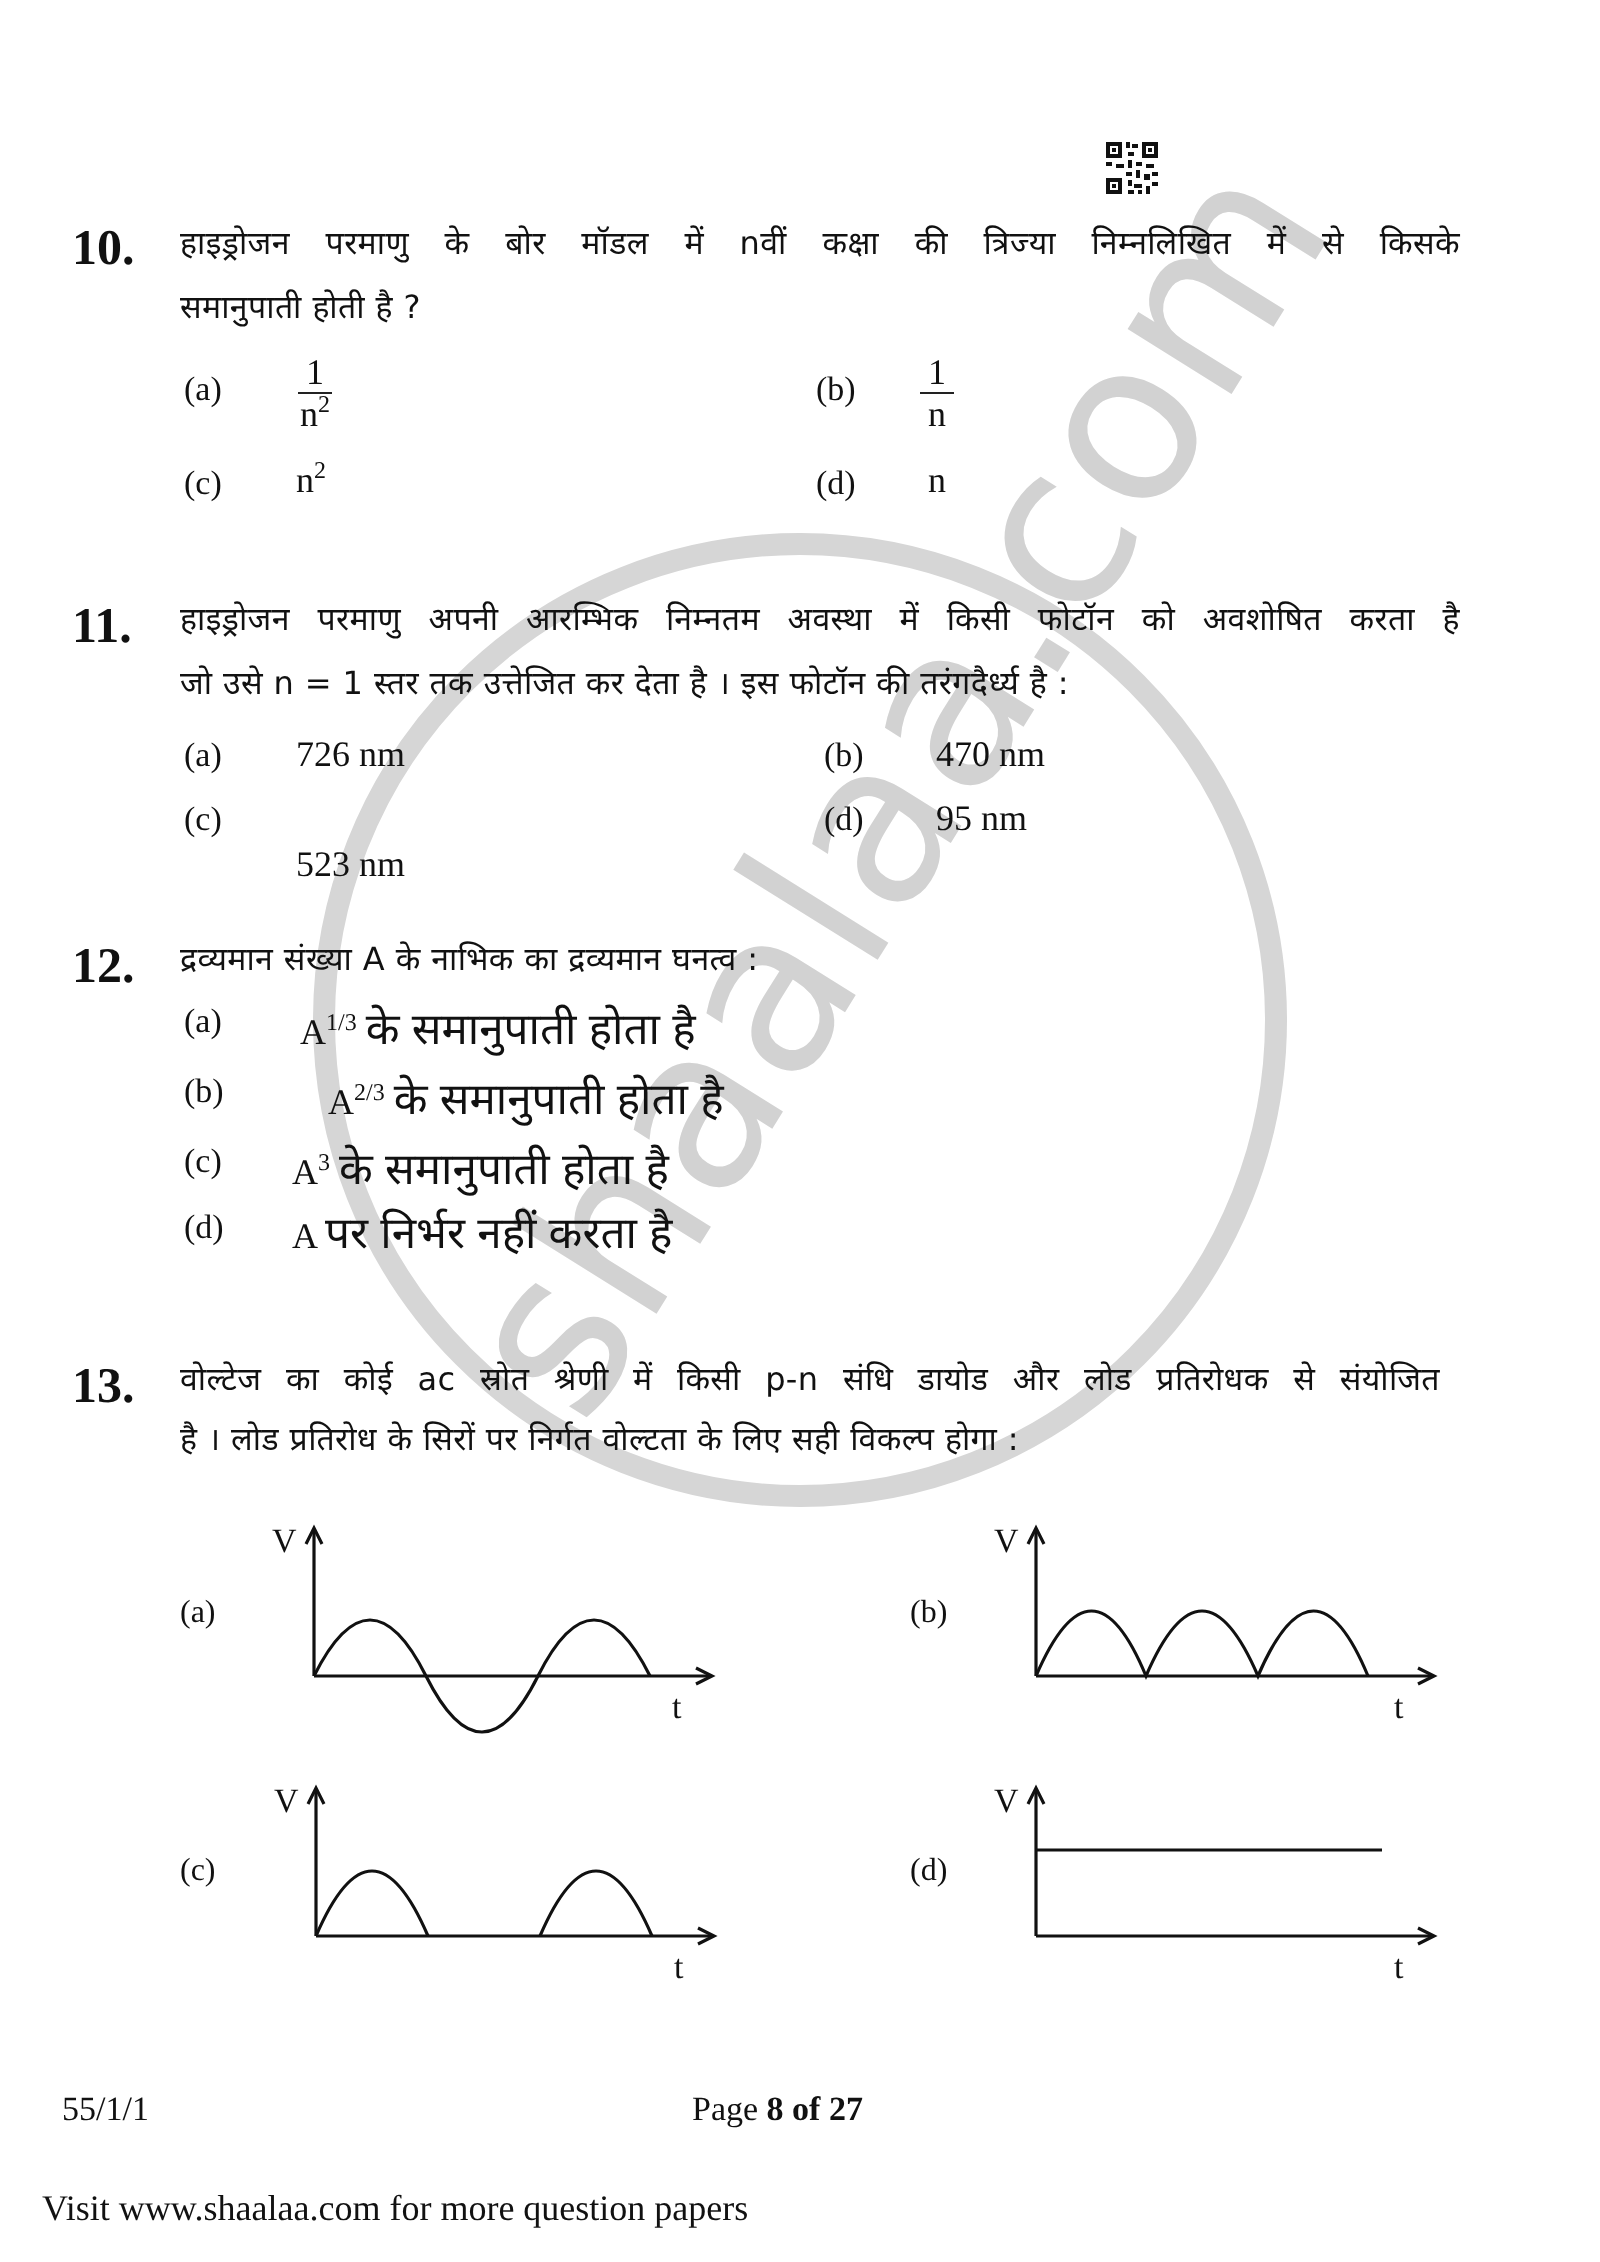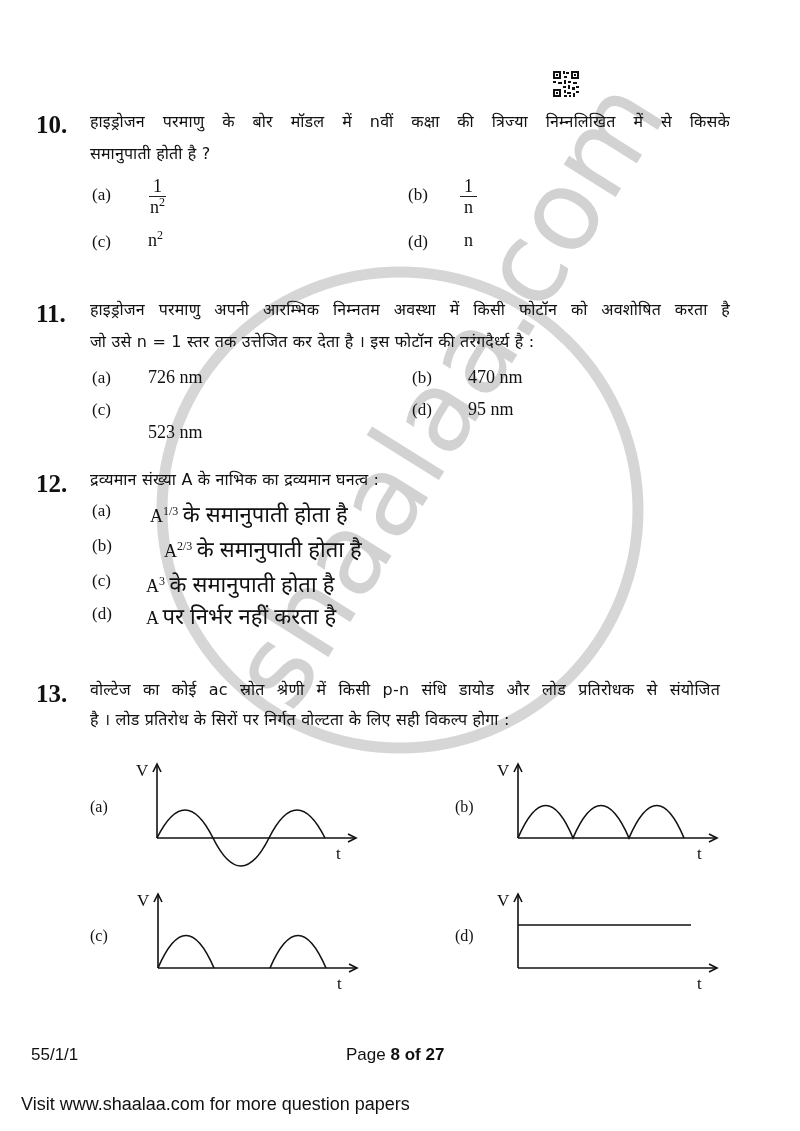--- a/index.html
+++ b/index.html
@@ -8,21 +8,21 @@
   .abs { position:absolute; }
   .qnum { font-family:"Liberation Serif", serif; font-weight:bold; font-size:25px; }
   .qtext { font-family:"DejaVu Sans", sans-serif; font-size:16px; letter-spacing:0.2px; white-space:nowrap; }
   .opt-label { font-family:"Liberation Serif", serif; font-size:17px; }
   .opt-val { font-family:"Liberation Serif", serif; font-size:18px; white-space:nowrap; }
   .opt-val .hi { font-family:Liberation Sans, sans-serif; font-size:22px; }
   sup { font-size:12px; vertical-align:7px; line-height:0; }
   .frac { display:inline-flex; flex-direction:column; align-items:center; font-family:"Liberation Serif", serif; font-size:18px; line-height:20px; }
   .frac .num { padding:0 4px; border-bottom:1.2px solid #222; }
   .frac .den { padding:0 4px; }
-  .footer { font-family:Liberation Sans, sans-serif; font-size:17px; color:#111; white-space:nowrap; }
+  .footer { font-family:Liberation Serif, serif; font-size:17px; color:#111; white-space:nowrap; }
   .footer b { font-weight:bold; }
   .watermark { pointer-events:none; }
   .graph-label { font-family:"Liberation Serif", serif; font-size:16px; }
   svg text { font-family:"Liberation Serif", serif; }
   .qr { width:28px; height:28px; }
 </style>
 </head>
 <body>
 
 <svg class="abs watermark" style="left:0;top:0" width="800" height="1131">

